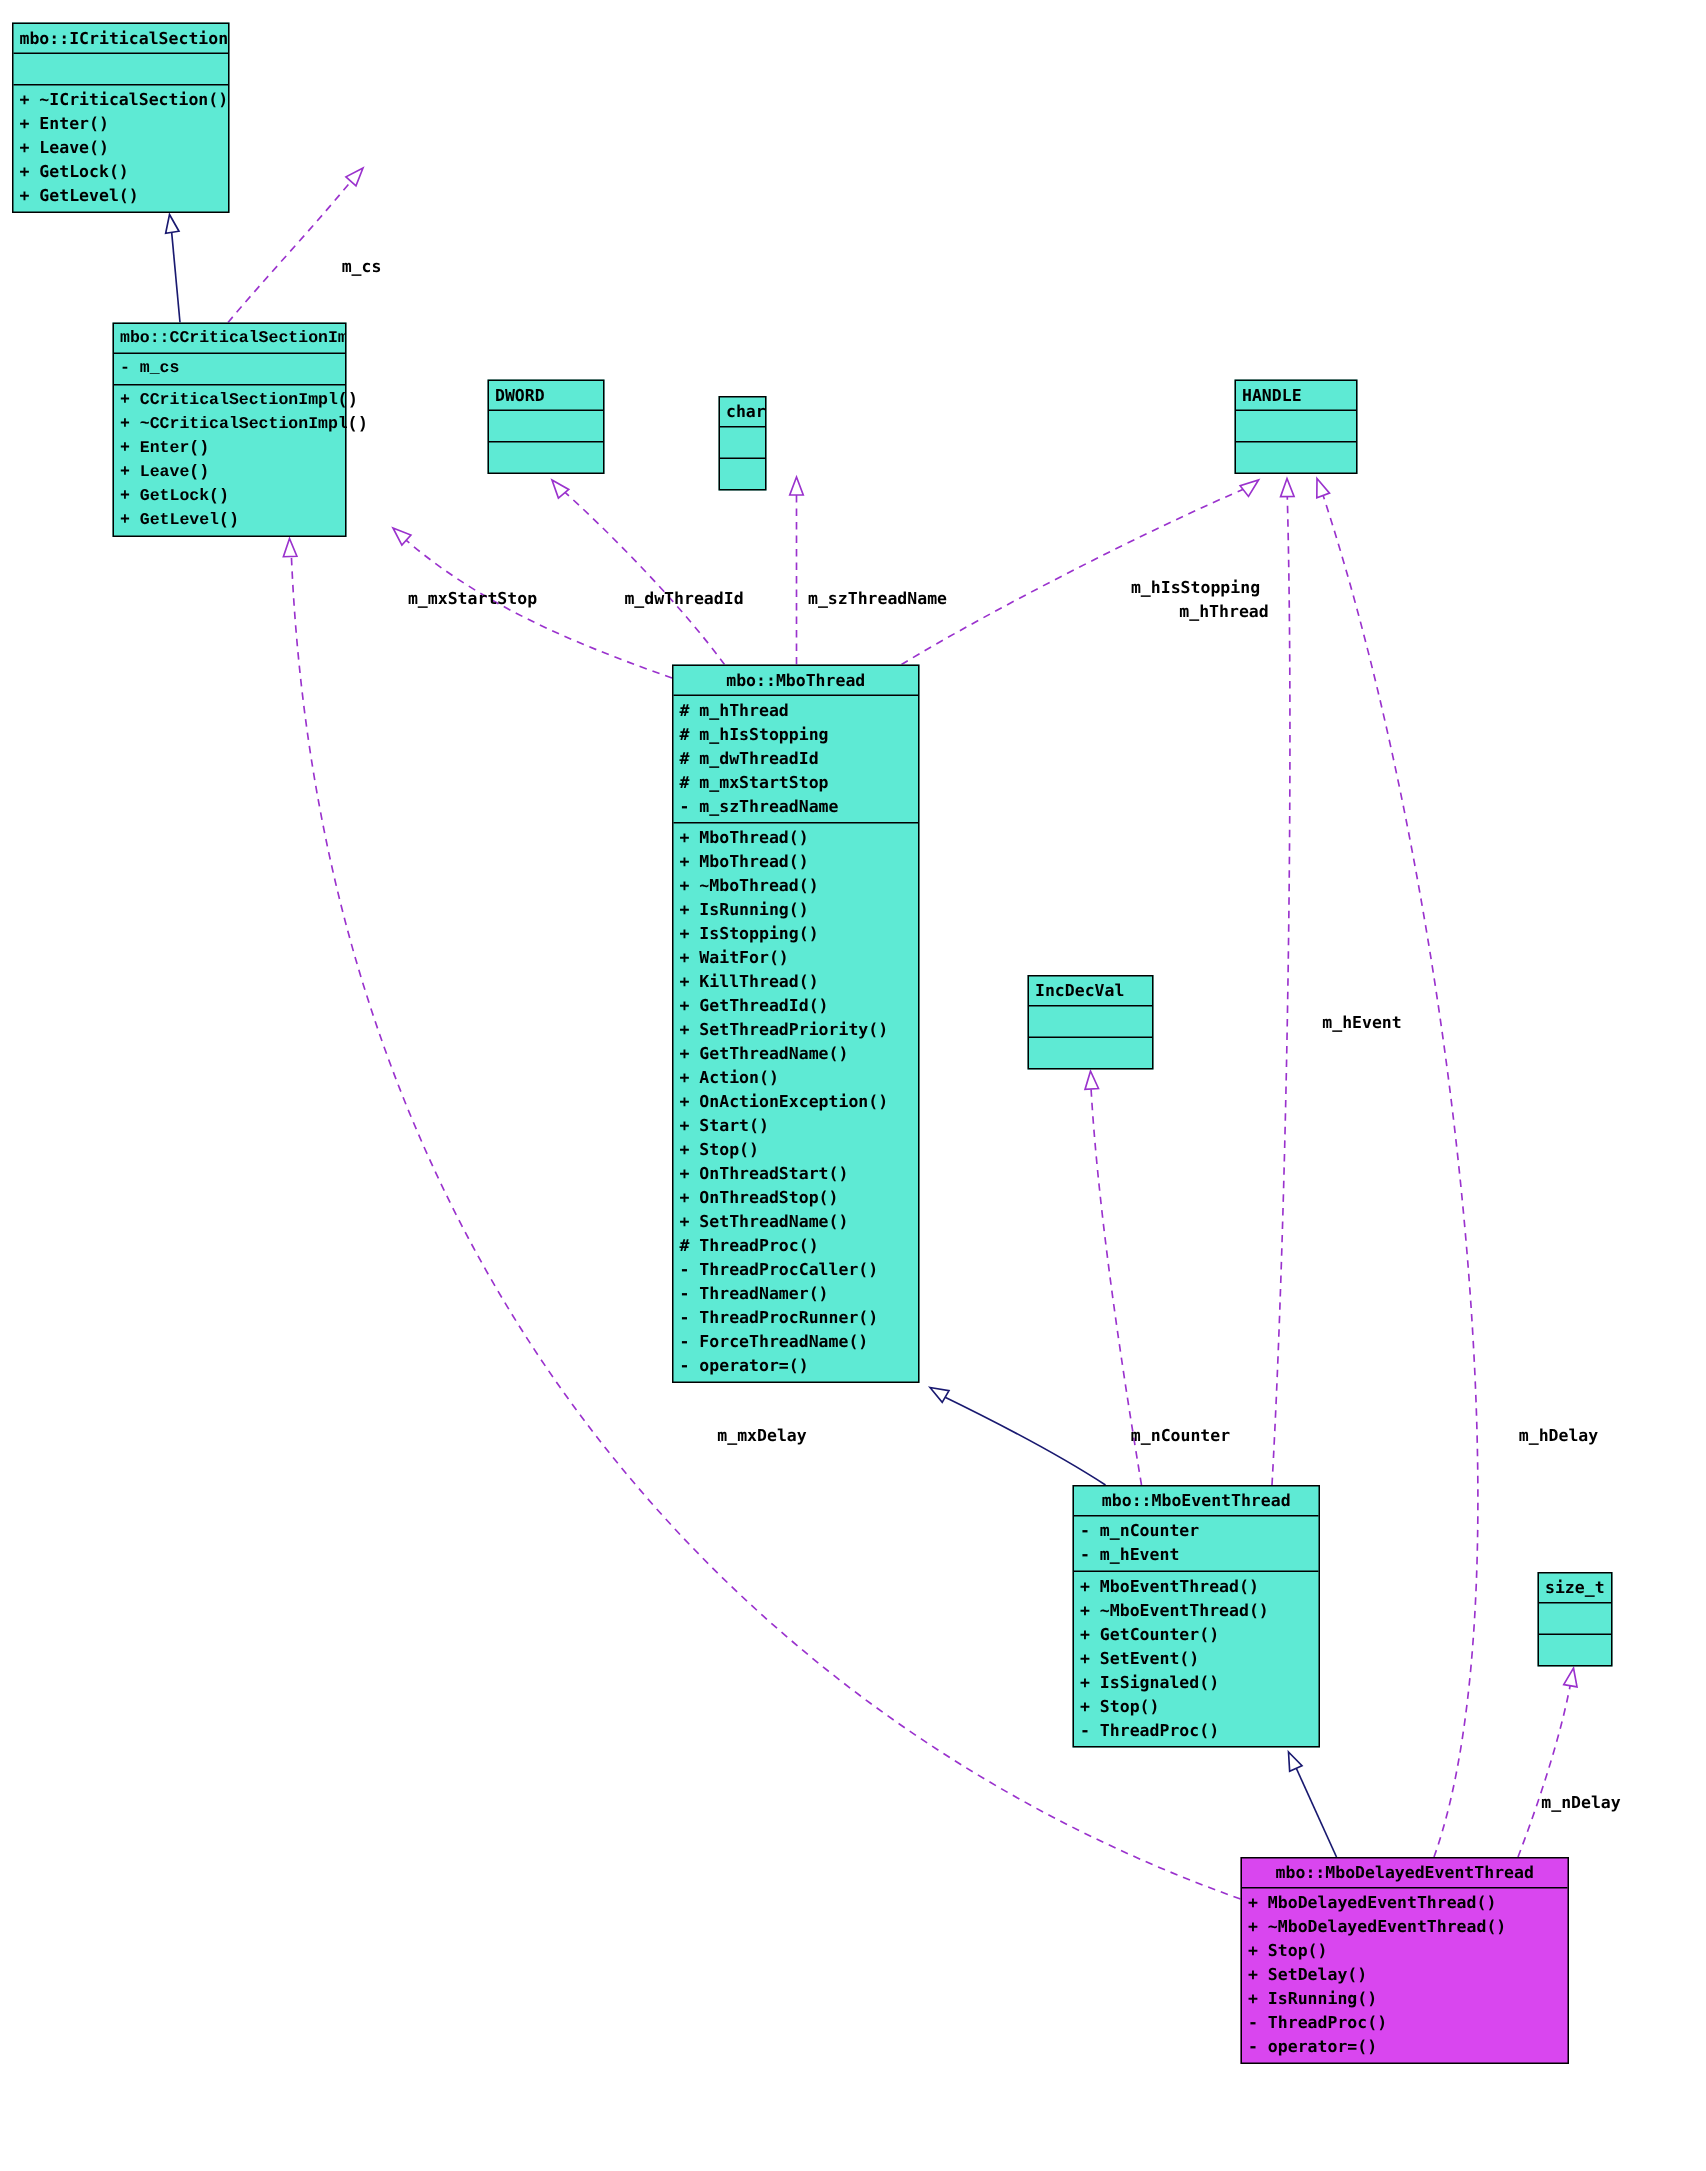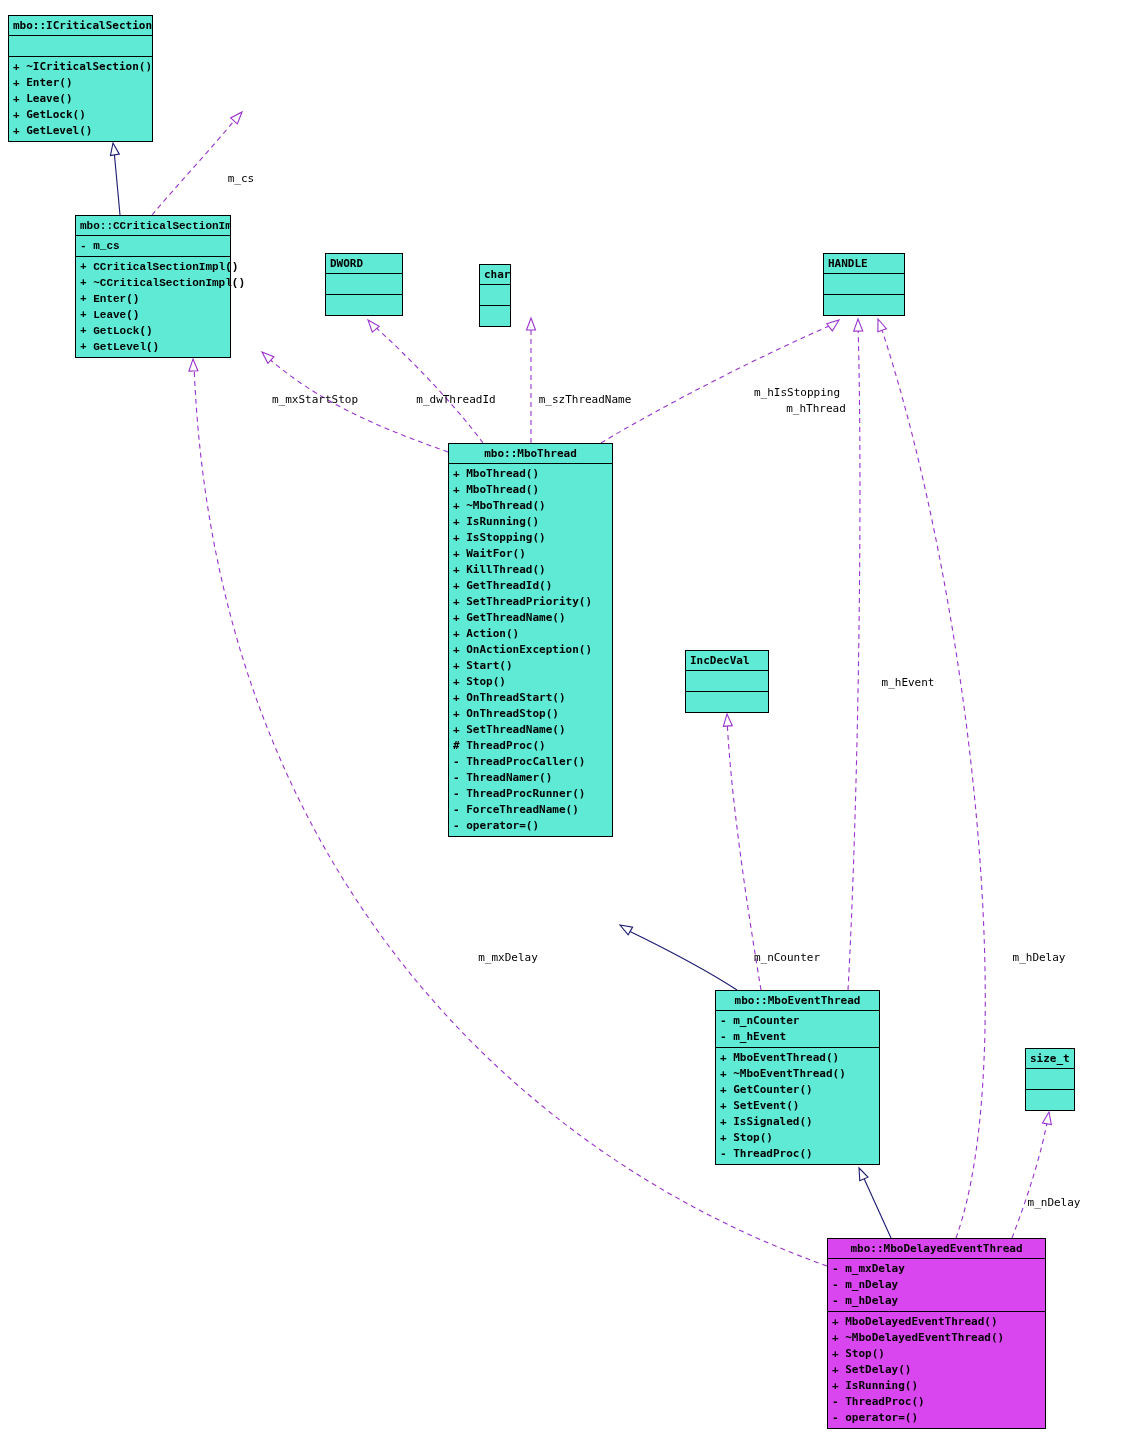--- a/index.html
+++ b/index.html
@@ -47,21 +47,21 @@
   .uml-sec.attrs { border-bottom: 1px solid #000000; }
   .uml-sec.center { text-align: left; }
   .uml-row {
     line-height: 16px;
     white-space: nowrap;
   }
   .edge-label {
     position: absolute;
     transform: translate(-50%, -50%);
     font-size: 11px;
-    font-weight: normal;
+    font-weight: bold;
     color: #000000;
     white-space: nowrap;
   }
 </style>
 </head>
 <body>
 
 <div id="diagram">
   <svg id="edges" xmlns="http://www.w3.org/2000/svg" width="1137" height="1447" viewBox="0 0 1137 1447">
       <g>
@@ -164,20 +164,27 @@
       <div class="uml-sec attrs"></div>
       <div class="uml-sec methods"></div>
     </div>
     <div class="uml-class" style="left: 823px; top: 253px; width: 82px;">
       <div class="uml-title left">HANDLE</div>
       <div class="uml-sec attrs"></div>
       <div class="uml-sec methods"></div>
     </div>
     <div class="uml-class" style="left: 448px; top: 443px; width: 165px;">
       <div class="uml-title">mbo::MboThread</div>
+      <div class="uml-sec attrs">
+        <div class="uml-row"># m_hThread</div>
+        <div class="uml-row"># m_hIsStopping</div>
+        <div class="uml-row"># m_dwThreadId</div>
+        <div class="uml-row"># m_mxStartStop</div>
+        <div class="uml-row">- m_szThreadName</div>
+      </div>
       <div class="uml-sec methods">
         <div class="uml-row">+ MboThread()</div>
         <div class="uml-row">+ MboThread()</div>
         <div class="uml-row">+ ~MboThread()</div>
         <div class="uml-row">+ IsRunning()</div>
         <div class="uml-row">+ IsStopping()</div>
         <div class="uml-row">+ WaitFor()</div>
         <div class="uml-row">+ KillThread()</div>
         <div class="uml-row">+ GetThreadId()</div>
         <div class="uml-row">+ SetThreadPriority()</div>
@@ -218,25 +225,20 @@
         <div class="uml-row">- ThreadProc()</div>
       </div>
     </div>
     <div class="uml-class" style="left: 1025px; top: 1048px; width: 50px;">
       <div class="uml-title left">size_t</div>
       <div class="uml-sec attrs"></div>
       <div class="uml-sec methods"></div>
     </div>
     <div class="uml-class focus" style="left: 827px; top: 1238px; width: 219px;">
       <div class="uml-title">mbo::MboDelayedEventThread</div>
-      <div class="uml-sec attrs center">
-        <div class="uml-row">- m_mxDelay</div>
-        <div class="uml-row">- m_nDelay</div>
-        <div class="uml-row">- m_hDelay</div>
-      </div>
       <div class="uml-sec methods">
         <div class="uml-row">+ MboDelayedEventThread()</div>
         <div class="uml-row">+ ~MboDelayedEventThread()</div>
         <div class="uml-row">+ Stop()</div>
         <div class="uml-row">+ SetDelay()</div>
         <div class="uml-row">+ IsRunning()</div>
         <div class="uml-row">- ThreadProc()</div>
         <div class="uml-row">- operator=()</div>
       </div>
     </div>

